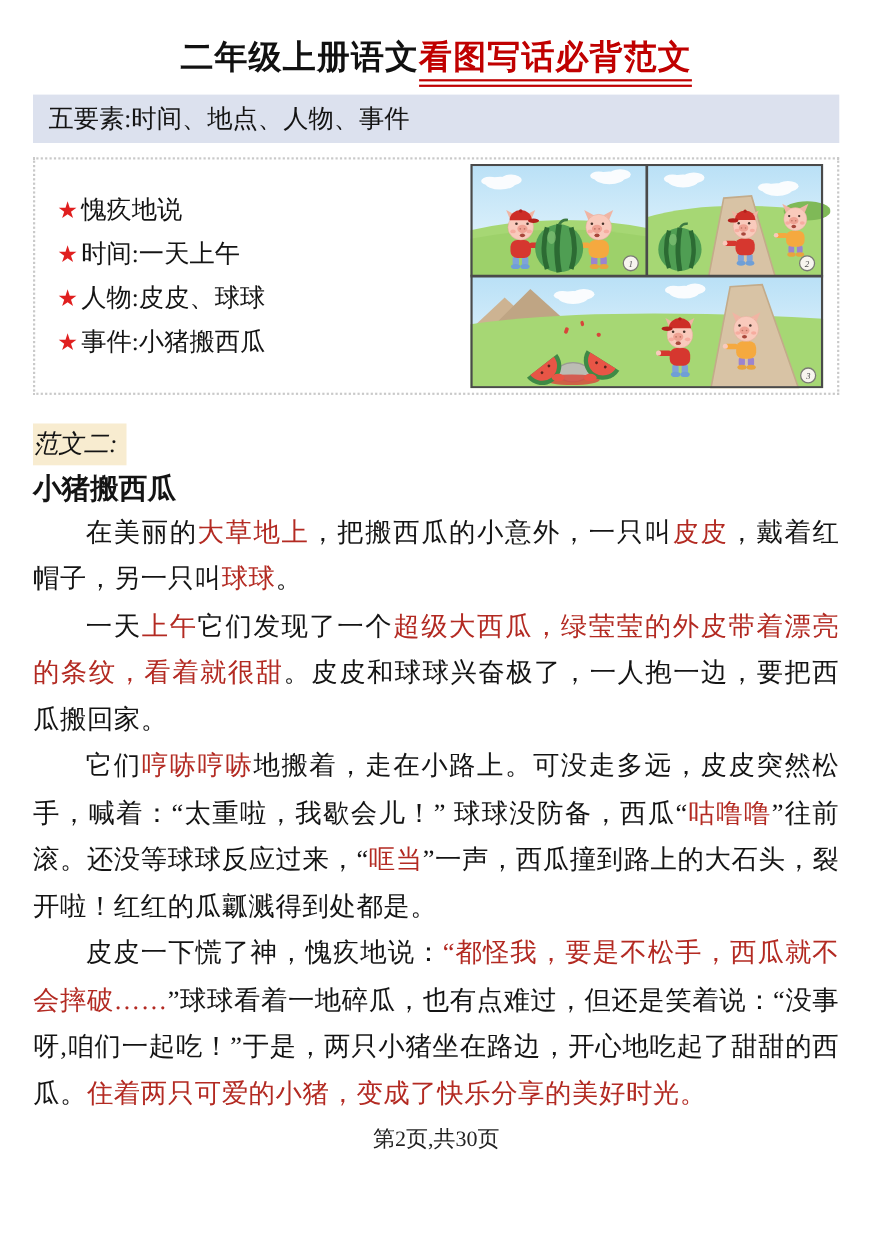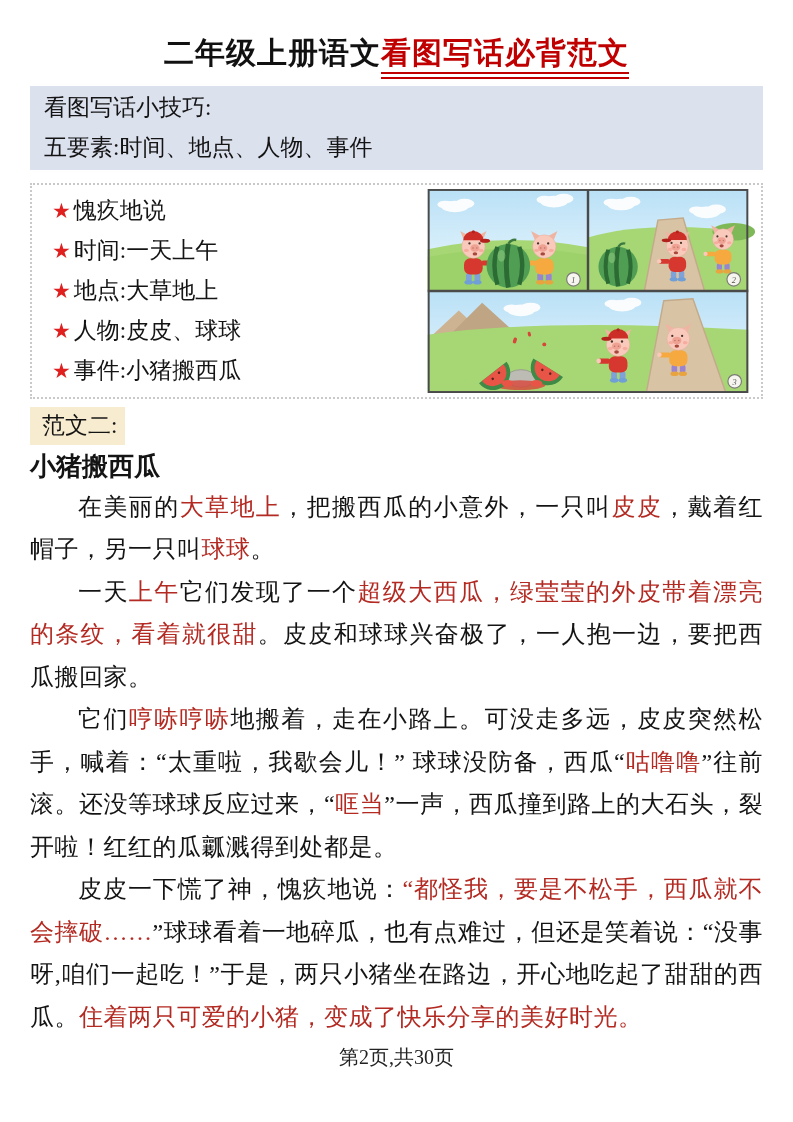--- a/index.html
+++ b/index.html
@@ -38,49 +38,47 @@
     margin-top:13px;border:2px dotted #c9c9c9;
     display:flex;align-items:center;padding:4px 6px;height:216px;
   }
   .hint-list{flex:1;list-style:none;margin:0;padding:0 0 0 14px;font-size:23px;}
   .hint-list li{line-height:40px;white-space:nowrap;}
   .star{color:var(--star-red);margin-right:3px;font-size:21px;}
   .comic-wrap{width:334px;height:204px;flex:none;}
   .comic-wrap svg{display:block;width:100%;height:100%;}
   
   .essay-label{
-    display:inline-block;margin-top:8px;background:var(--label-bg);
-    font-size:23px;padding:3px 8px 4px 12px;
+    display:inline-block;margin-top:26px;background:var(--label-bg);
+    font-size:23px;padding:3px 8px 4px 0;font-style:italic;
   }
   .essay-title{font-size:26px;font-weight:600;margin:4px 0 2px 0;}
   .para{
     margin:0;font-size:24px;line-height:42.5px;text-indent:2em;
     text-align:justify;letter-spacing:0.5px;
   }
   .red{color:var(--body-red);}
   
   .footer{text-align:center;font-size:20px;margin-top:6px;color:#222;}
 </style>
 </head>
 <body>
 
 <div class="page">
 
   <h1 class="main-title"><span class="t-black">二年级上册语文</span><span class="t-red">看图写话必背范文</span></h1>
 
   <div class="tips">
-    <div class="tips-line">看图写话小技巧:</div>
     <div class="tips-line">五要素:时间、地点、人物、事件</div>
   </div>
 
   <div class="hint-panel">
     <ul class="hint-list">
       <li><span class="star">★</span><span>愧疚地说</span></li>
       <li><span class="star">★</span><span>时间:一天上午</span></li>
-      <li><span class="star">★</span><span>地点:大草地上</span></li>
       <li><span class="star">★</span><span>人物:皮皮、球球</span></li>
       <li><span class="star">★</span><span>事件:小猪搬西瓜</span></li>
     </ul>
 
     <div class="comic-wrap">
       <svg viewBox="0 0 330 210" xmlns="http://www.w3.org/2000/svg">
         <defs>
           <linearGradient id="sky" x1="0" y1="0" x2="0" y2="1">
             <stop offset="0" stop-color="#b9e0f6"></stop>
               <stop offset="1" stop-color="#eef9fe"></stop>

